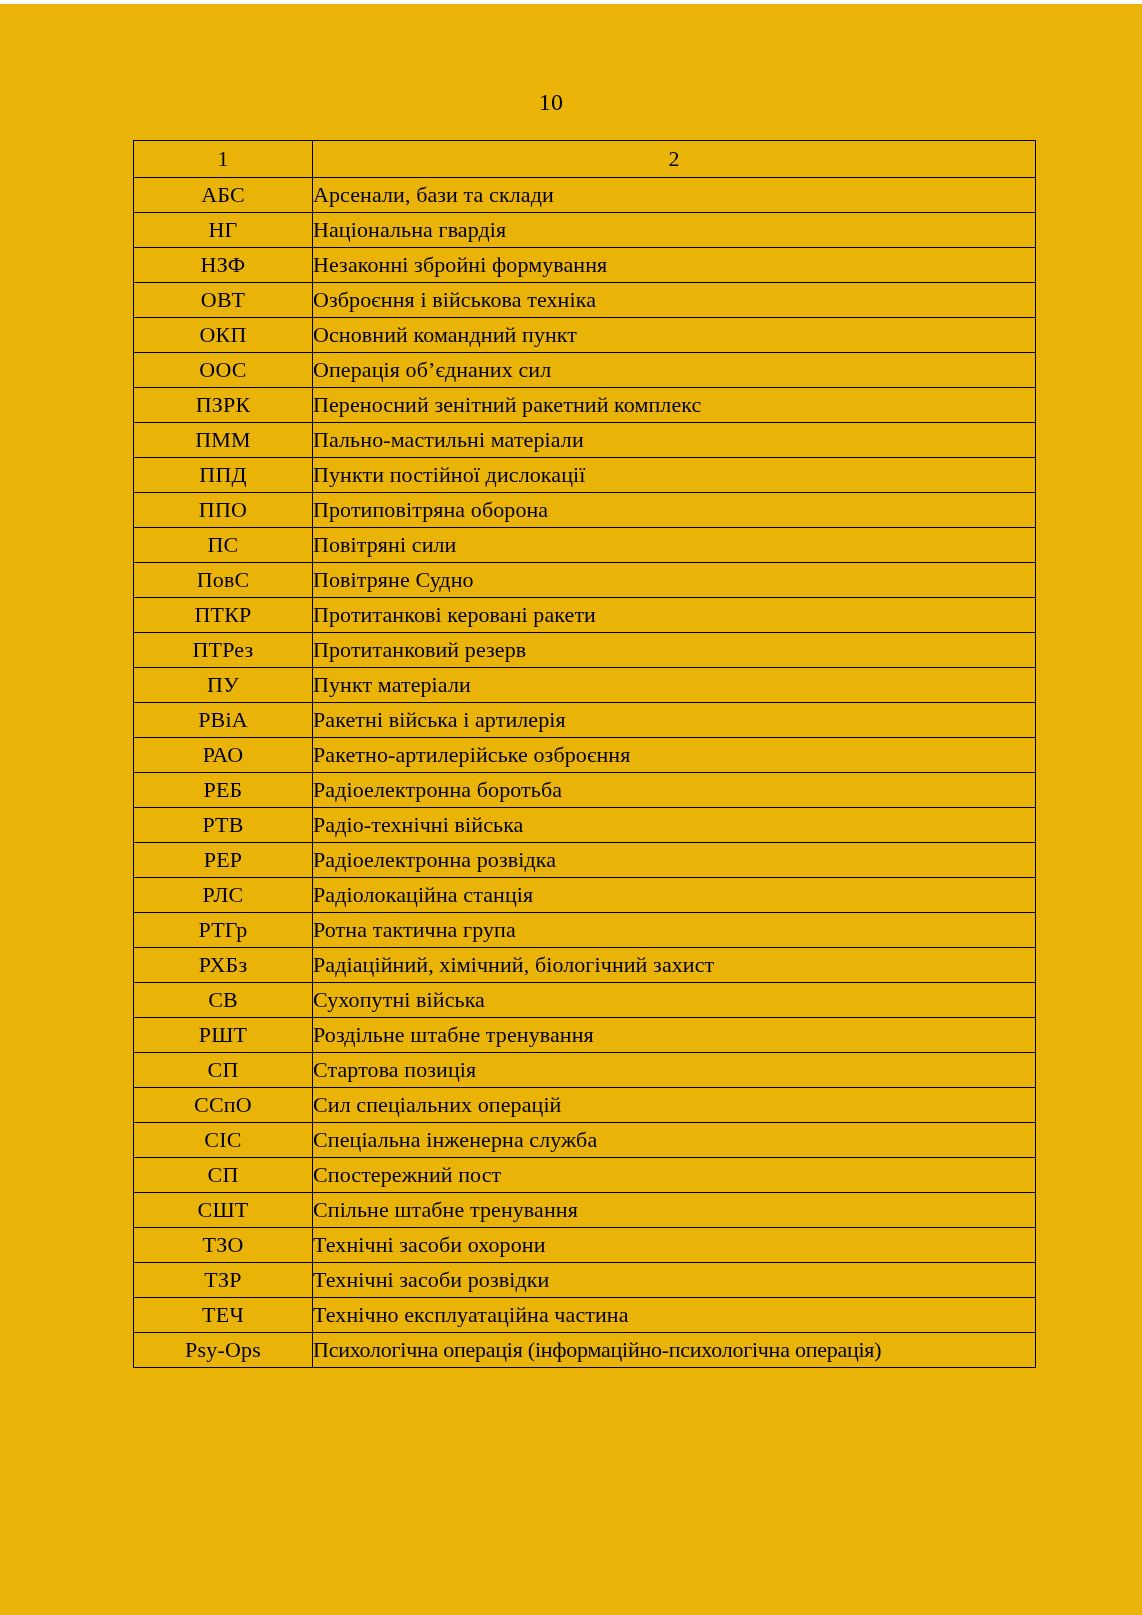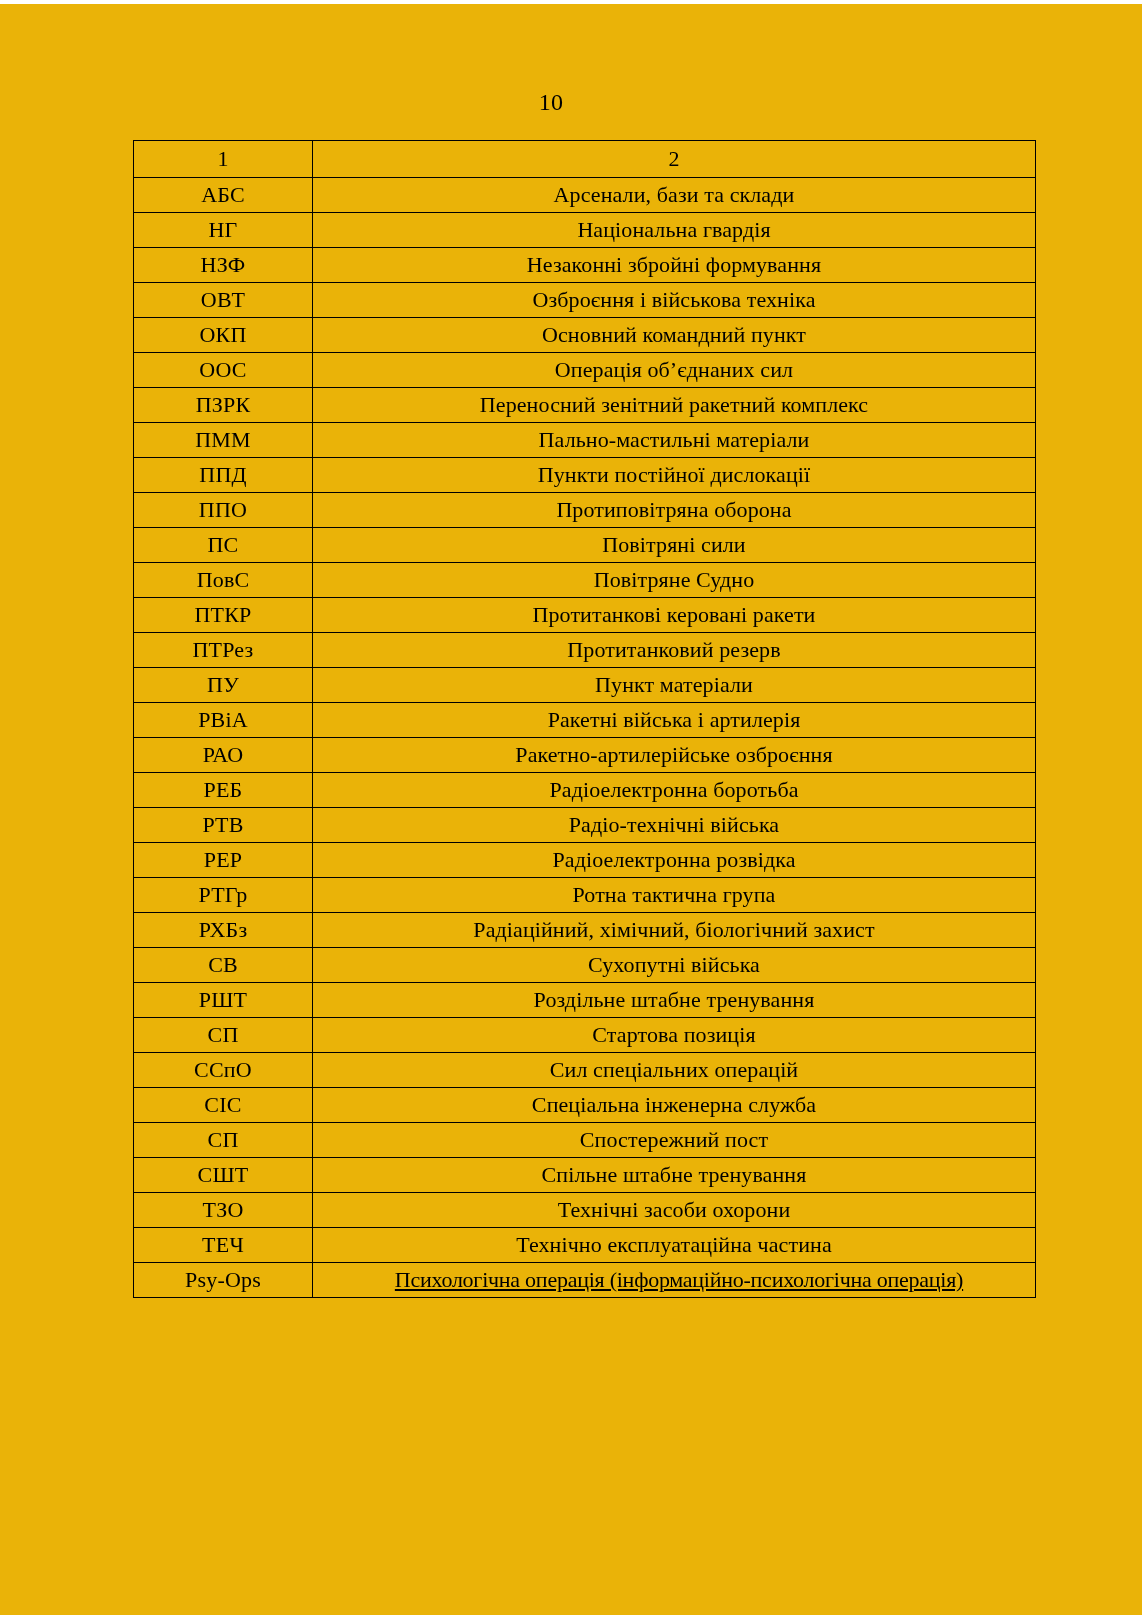--- a/index.html
+++ b/index.html
@@ -72,29 +72,27 @@
   td.cell-abbr {
     padding-left: 11px;
     text-align: center;
     white-space: nowrap;
     letter-spacing: 0.2px;
   }
 
   td.cell-desc {
     padding-left: 11px;
     padding-right: 6px;
-    text-align: center;
+    text-align: left;
     white-space: nowrap;
     letter-spacing: 0.1px;
   }
 
   td.cell-desc.tight {
     letter-spacing: -0.25px;
-    padding-left: 10px;
-    text-decoration: underline;
   }
 </style>
 </head>
 <body>
 
 <div class="page">
 
   <div class="page-number">10</div>
 
   <div class="table-wrap">
@@ -184,20 +182,24 @@
           </tr>
           <tr>
             <td class="cell-abbr">РТВ</td>
             <td class="cell-desc">Радіо-технічні війська</td>
           </tr>
           <tr>
             <td class="cell-abbr">РЕР</td>
             <td class="cell-desc">Радіоелектронна розвідка</td>
           </tr>
           <tr>
+            <td class="cell-abbr">РЛС</td>
+            <td class="cell-desc">Радіолокаційна станція</td>
+          </tr>
+          <tr>
             <td class="cell-abbr">РТГр</td>
             <td class="cell-desc">Ротна тактична група</td>
           </tr>
           <tr>
             <td class="cell-abbr">РХБз</td>
             <td class="cell-desc">Радіаційний, хімічний, біологічний захист</td>
           </tr>
           <tr>
             <td class="cell-abbr">СВ</td>
             <td class="cell-desc">Сухопутні війська</td>
@@ -222,20 +224,24 @@
             <td class="cell-abbr">СП</td>
             <td class="cell-desc">Спостережний пост</td>
           </tr>
           <tr>
             <td class="cell-abbr">СШТ</td>
             <td class="cell-desc">Спільне штабне тренування</td>
           </tr>
           <tr>
             <td class="cell-abbr">ТЗО</td>
             <td class="cell-desc">Технічні засоби охорони</td>
+          </tr>
+          <tr>
+            <td class="cell-abbr">ТЗР</td>
+            <td class="cell-desc">Технічні засоби розвідки</td>
           </tr>
           <tr>
             <td class="cell-abbr">ТЕЧ</td>
             <td class="cell-desc">Технічно експлуатаційна частина</td>
           </tr>
           <tr>
             <td class="cell-abbr">Psy-Ops</td>
             <td class="cell-desc tight">Психологічна операція (інформаційно-психологічна операція)</td>
           </tr>
         </tbody>

